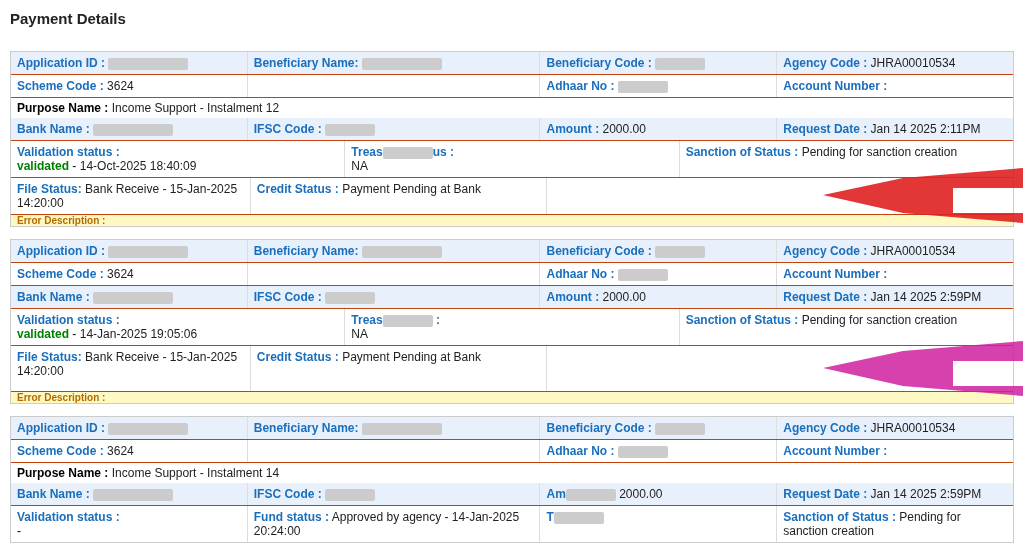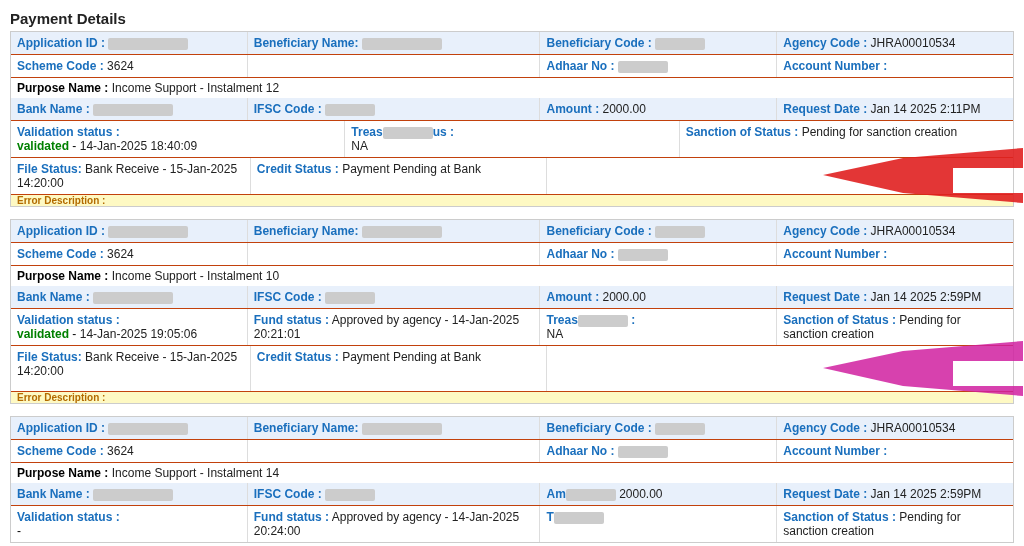--- a/index.html
+++ b/index.html
@@ -1,17 +1,17 @@
 <!DOCTYPE html>
 <html><head>
   <meta charset="utf-8">
   <style>
     * { box-sizing: border-box; margin: 0; padding: 0; }
     body { font-family: Arial, sans-serif; font-size: 12px; background: #fff; padding: 10px; }
-    .page-title { font-size: 15px; font-weight: bold; margin-bottom: 4px; color: #222; }
+    .page-title { font-size: 15px; font-weight: bold; margin-bottom: 24px; color: #222; }
     .payment-card { border: 1px solid #ccc; margin-bottom: 12px; }
     .card-row { display: flex; border-bottom: 1px solid #c2410c; }
     .card-row:last-child { border-bottom: none; }
     .cell { padding: 4px 6px; flex: 1; border-right: 1px solid #ddd; }
     .cell:last-child { border-right: none; }
     .label { color: #1a6fbd; font-weight: bold; white-space: nowrap; }
     .value { color: #222; }
     .validated { color: green; font-weight: bold; }
     .purpose-row { padding: 3px 6px; background: #fff; }
     .purpose-label { font-weight: bold; }
@@ -84,21 +84,21 @@
       </div>
       <div class="cell" style="flex:1.2;">
         <span class="label">Request Date :</span>
         <span class="value">Jan 14 2025 2:11PM</span>
       </div>
     </div>
 
     <div class="card-row">
       <div class="cell" style="flex:1.2;">
         <span class="label">Validation status :</span><br>
-        <span class="validated">validated</span> - <span style="color:#222;">14-Jan-2025 18:40:09</span>
+        <span class="validated">validated</span> - <span style="color:#222;">14-Oct-2025 18:40:09</span>
       </div>
       <div class="cell" style="flex:1.2;">
         <span class="label">Treas<span class="blurred-sm" style="width:30px;">&nbsp;</span>us :</span><br>
         <span class="value">NA</span>
       </div>
       <div class="cell" style="flex:1.2;">
         <span class="label">Sanction of Status :</span>
         <span class="value">Pending for sanction creation</span>
       </div>
     </div>
@@ -151,24 +151,20 @@
       </div>
       <div class="cell" style="flex:1.5;"></div>
       <div class="cell" style="flex:1.2;">
         <span class="label">Adhaar No :</span>
         <span class="blurred-sm">&nbsp;</span>
       </div>
       <div class="cell" style="flex:1.2;">
         <span class="label">Account Number :</span>
       </div>
     </div>
-    <div class="purpose-row">
-      <span class="purpose-label">Purpose Name :</span>
-      <span class="value">Income Support - Instalment 10</span>
-    </div>
     <div class="card-row" style="background:#e8f0fb;">
       <div class="cell" style="flex:1.2;">
         <span class="label">Bank Name :</span>
         <span class="blurred">&nbsp;</span>
       </div>
       <div class="cell" style="flex:1.5;">
         <span class="label">IFSC Code :</span>
         <span class="blurred-sm">&nbsp;</span>
       </div>
       <div class="cell" style="flex:1.2;">
@@ -177,24 +173,20 @@
       </div>
       <div class="cell" style="flex:1.2;">
         <span class="label">Request Date :</span>
         <span class="value">Jan 14 2025 2:59PM</span>
       </div>
     </div>
     <div class="card-row">
       <div class="cell" style="flex:1.2;">
         <span class="label">Validation status :</span><br>
         <span class="validated">validated</span> - <span style="color:#222;">14-Jan-2025 19:05:06</span>
-      </div>
-      <div class="cell" style="flex:1.5;">
-        <span class="label">Fund status :</span>
-        <span class="value">Approved by agency - 14-Jan-2025 20:21:01</span>
       </div>
       <div class="cell" style="flex:1.2;">
         <span class="label">Treas<span class="blurred-sm" style="width:25px;">&nbsp;</span> :</span><br>
         <span class="value">NA</span>
       </div>
       <div class="cell" style="flex:1.2;">
         <span class="label">Sanction of Status :</span>
         <span class="value">Pending for sanction creation</span>
       </div>
     </div>

